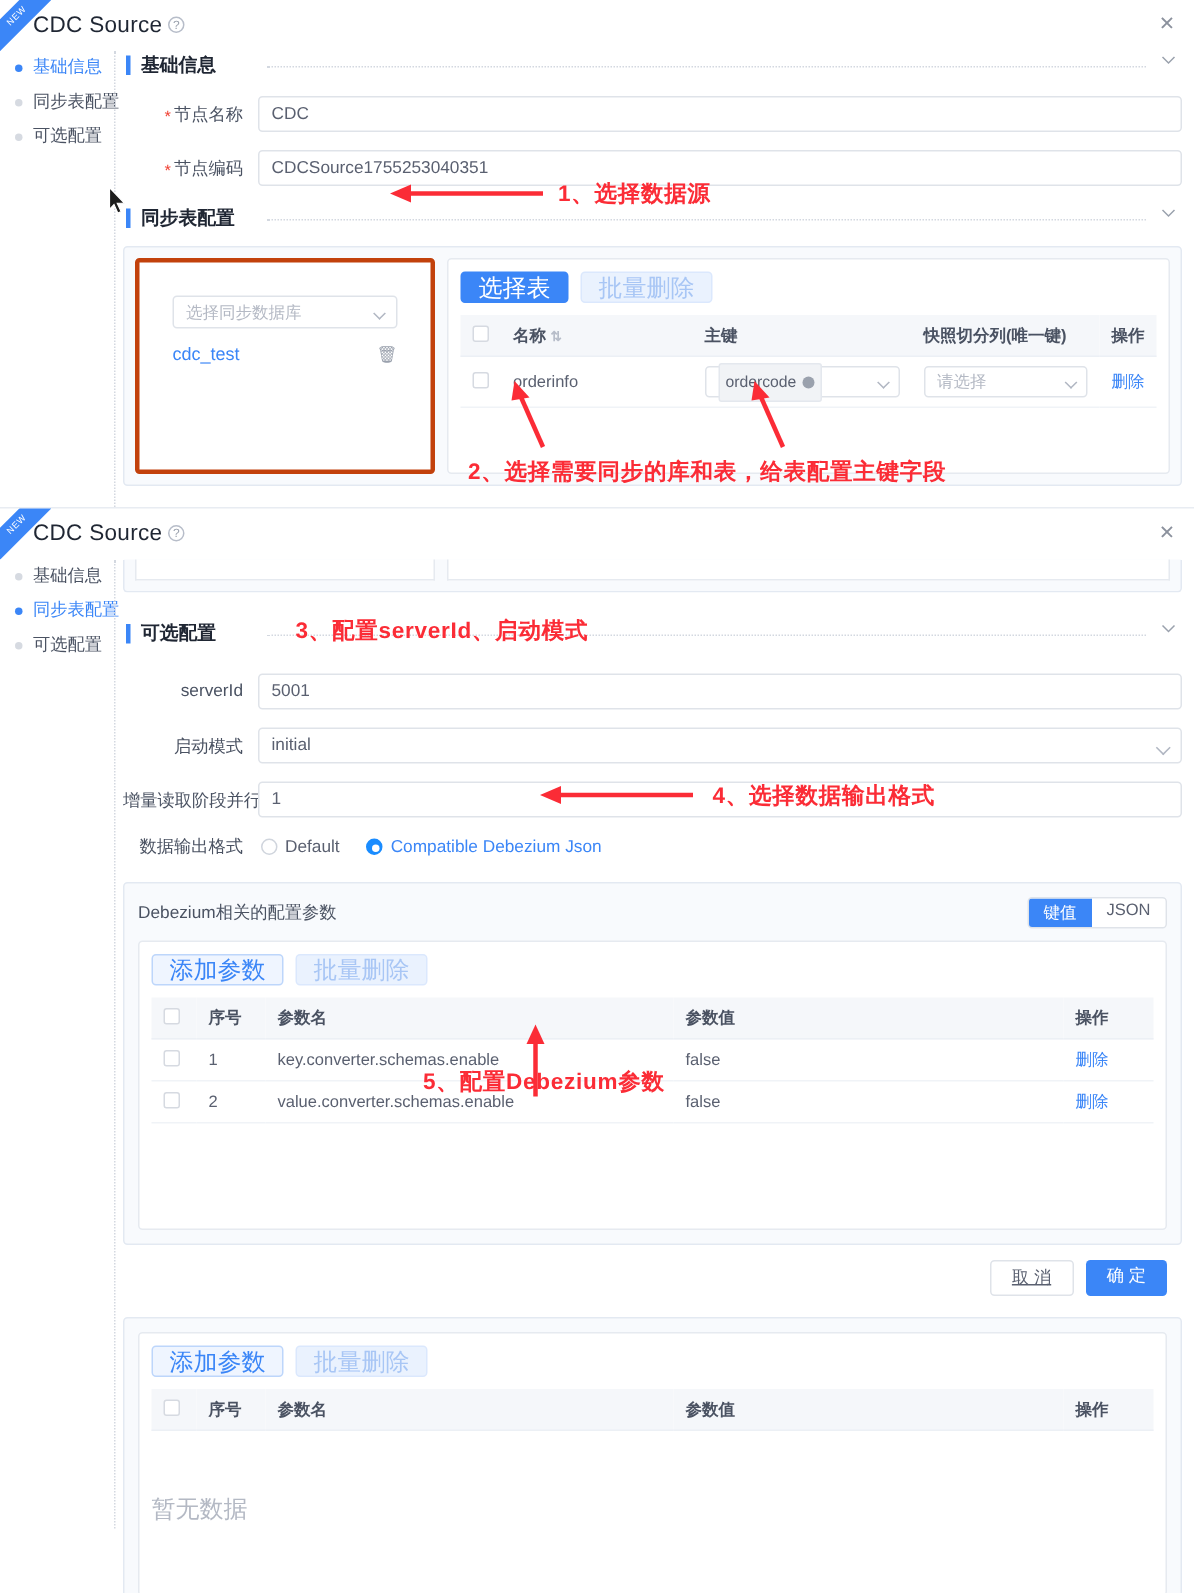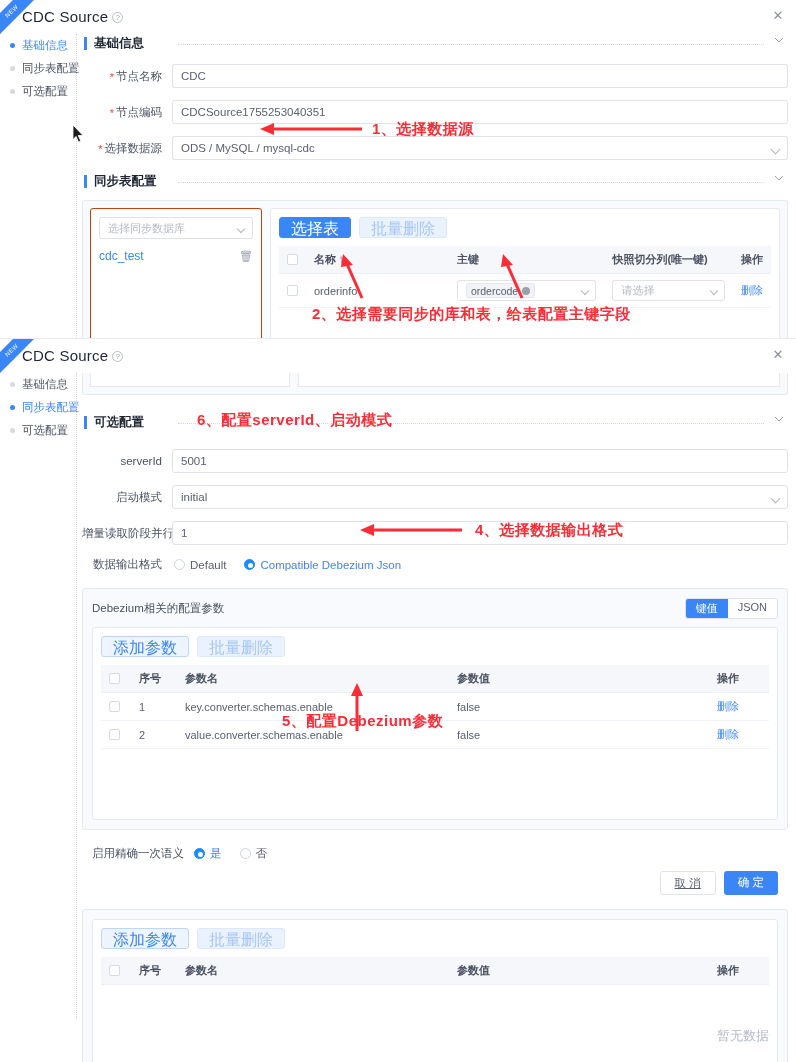--- a/index.html
+++ b/index.html
@@ -84,21 +84,21 @@
     content:""; position:absolute; right:8px; top:9px;
     width:6px; height:6px; border-right:1px solid #b0b6c2; border-bottom:1px solid #b0b6c2;
     transform: rotate(45deg);
   }
 
   
   .sync-wrap {
     border: 1px solid #e3e9f2; background:#f8fafd; border-radius: 3px;
     padding: 7px; display: flex; gap: 8px;
   }
-  .db-list { width: 172px; background:#fff; border:1px solid #c2410c; border-radius:3px; padding:8px; }
+  .db-list { width: 200px; background:#fff; border:3px solid #c2410c; border-radius:3px; padding:22px; }
   .db-sel {
     height:22px; border:1px solid #dfe3e9; border-radius:3px; display:flex; align-items:center;
     padding: 0 8px; font-size:11px; color:#b4b9c4; position:relative; margin-bottom:8px;
   }
   .db-sel::after {
     content:""; position:absolute; right:8px; top:8px;
     width:5px; height:5px; border-right:1px solid #b0b6c2; border-bottom:1px solid #b0b6c2;
     transform: rotate(45deg);
   }
   .db-item { display:flex; align-items:center; justify-content:space-between; font-size:12px; color:#3b86f7; padding: 2px 0; }
@@ -130,41 +130,41 @@
     height:21px; border:1px solid #dfe3e9; border-radius:3px; display:flex; align-items:center;
     padding:0 8px; position:relative; font-size:11px; color:#5a6070; background:#fff;
   }
   .minisel::after {
     content:""; position:absolute; right:7px; top:7px;
     width:5px; height:5px; border-right:1px solid #b0b6c2; border-bottom:1px solid #b0b6c2;
     transform: rotate(45deg);
   }
   .tag {
     display:inline-flex; align-items:center; gap:4px; background:#f1f3f6; border:1px solid #e4e8ee;
-    border-radius:2px; padding:0 4px; height:15px; font-size:10.5px; color:#5a6070;
+    border-radius:2px; padding:0 4px; height:26px; font-size:10.5px; color:#5a6070;
   }
   .tag .x { width:8px;height:8px;border-radius:50%;background:#9aa1ad;display:inline-block; }
 
   
   .radio { display:inline-flex; align-items:center; gap:5px; margin-right:18px; font-size:11.5px; }
   .rdo { width:11px; height:11px; border-radius:50%; border:1px solid #d0d5dd; background:#fff; display:inline-block; position:relative; }
   .rdo.on { border-color:#1a8cff; background:#1a8cff; }
   .rdo.on::after { content:""; position:absolute; left:3px; top:3px; width:5px; height:5px; border-radius:50%; background:#fff; }
   .rlbl { color:#5a6070; }
   .rlbl.on { color:#3b86f7; }
 
   
   .deb-card { border:1px solid #e3e9f2; background:#f8fafd; border-radius:3px; padding:9px; }
   .deb-head { display:flex; align-items:center; justify-content:space-between; margin-bottom:8px; }
   .deb-title { font-size:11.5px; color:#4a5262; }
   .seg { display:flex; border:1px solid #dfe3e9; border-radius:3px; overflow:hidden; }
   .seg div { padding: 2px 10px; font-size:11px; background:#fff; color:#5a6070; cursor:pointer; }
   .seg div.on { background:#3b86f7; color:#fff; }
   .deb-inner { background:#fff; border:1px solid #e6eaf0; border-radius:3px; padding:8px; }
-  .empty { text-align:right; color:#b4b9c4; font-size:13px; padding: 42px 0 12px; }
+  .empty { text-align:left; color:#b4b9c4; font-size:16px; padding: 42px 0 12px; }
 
   .footer { display:flex; justify-content:flex-end; gap:8px; padding: 10px 10px 0 0; }
   .fbtn { height:24px; padding:0 14px; line-height:23px; font-size:11.5px; border-radius:3px; cursor:pointer; }
 
   
   .anno { position:absolute; color:#fb2c36; font-size:15px; font-weight:700; white-space:nowrap; letter-spacing:.5px; }
   .arrow { position:absolute; pointer-events:none; }
   .cursor { position:absolute; pointer-events:none; }
 </style>
 </head>
@@ -218,26 +218,20 @@
         <div class="row">
           <div class="lbl"><span class="req">*</span><span>节点名称</span></div>
           <div class="field">
               <span>CDC</span>
             </div>
         </div>
         <div class="row">
           <div class="lbl"><span class="req">*</span><span>节点编码</span></div>
           <div class="field">
               <span>CDCSource1755253040351</span>
-            </div>
-        </div>
-        <div class="row">
-          <div class="lbl"><span class="req">*</span><span>选择数据源</span></div>
-          <div class="field sel">
-              <span>ODS / MySQL / mysql-cdc</span>
             </div>
         </div>
       </div>
 
       <div class="sec-head" style="margin-top:2px;">
         <div class="sec-bar"></div>
         <div class="sec-title">同步表配置</div>
         <div class="sec-line"></div>
         <div class="chev">
           <svg width="10" height="7" viewBox="0 0 10 7">
@@ -438,33 +432,20 @@
                 <td>value.converter.schemas.enable</td>
                 <td>false</td>
                 <td><span class="lnk">删除</span></td>
               </tr>
             </tbody>
           </table>
           <div style="height:62px;"></div>
         </div>
       </div>
 
-      <div class="row" style="margin-top:16px; margin-bottom:0;">
-        <div class="lbl" style="width:112px;">启用精确一次语义</div>
-        <div style="flex:1; display:flex; align-items:center;">
-          <label class="radio">
-            <span class="rdo on"></span>
-            <span class="rlbl on">是</span>
-          </label>
-          <label class="radio">
-            <span class="rdo"></span>
-            <span class="rlbl">否</span>
-          </label>
-        </div>
-      </div>
 
       <div class="footer">
         <div class="fbtn btn-default">取 消</div>
         <div class="fbtn btn-primary">确 定</div>
       </div>
 
       <div class="deb-card" style="margin-top:14px;">
         <div class="deb-inner">
           <div class="btn-row">
             <div class="btn btn-light">添加参数</div>
@@ -481,21 +462,21 @@
               </tr>
             </thead>
           </table>
           <div class="empty">暂无数据</div>
           <div style="height:26px;"></div>
         </div>
       </div>
 
     </div>
 
-    <div class="anno" style="left:197px; top:72px;">6、配置serverId、启动模式</div>
+    <div class="anno" style="left:197px; top:72px;">3、配置serverId、启动模式</div>
 
     <svg class="arrow" style="left:358px; top:180px;" width="110" height="22">
       <line x1="104" y1="11" x2="14" y2="11" stroke="#fb2c36" stroke-width="3"></line>
       <polygon points="2,11 16,5 16,17" fill="#fb2c36"></polygon>
     </svg>
     <div class="anno" style="left:475px; top:182px;">4、选择数据输出格式</div>
 
     <svg class="arrow" style="left:346px; top:342px;" width="22" height="52">
       <line x1="11" y1="50" x2="11" y2="12" stroke="#fb2c36" stroke-width="3"></line>
       <polygon points="11,2 17,15 5,15" fill="#fb2c36"></polygon>

